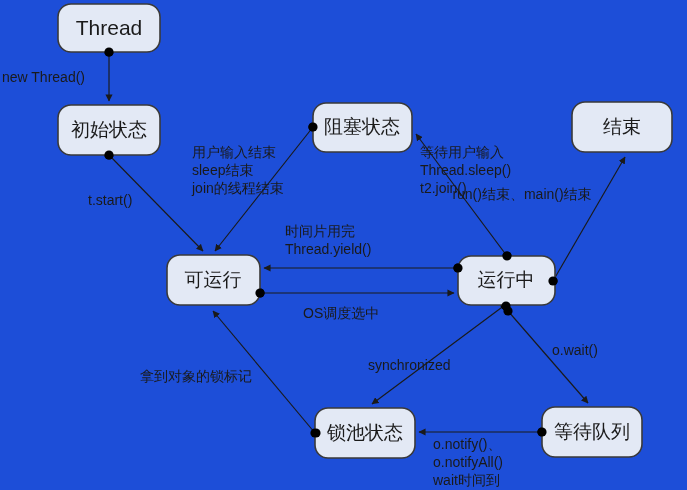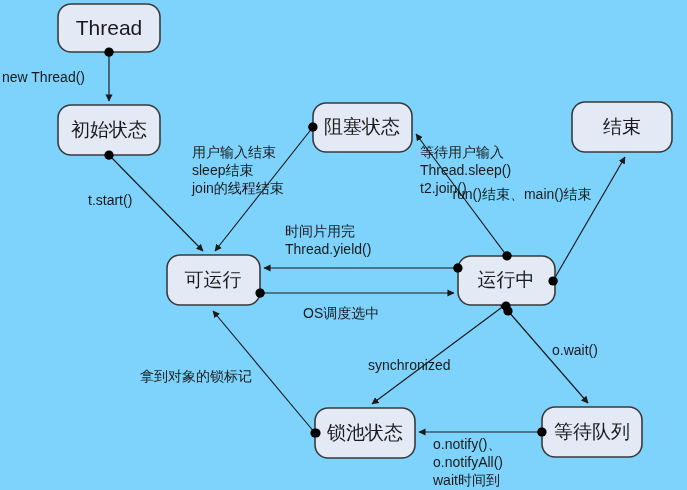--- a/index.html
+++ b/index.html
@@ -4,21 +4,21 @@
 <style>
   html, body {
     margin: 0;
     padding: 0;
     background: #ffffff;
   }
   #canvas-wrap {
     position: relative;
     width: 687px;
     height: 490px;
-    background: #7dd3fc;
+    background: #1d4ed8;
     overflow: hidden;
     font-family: "Liberation Sans", "DejaVu Sans", sans-serif;
   }
   svg#diagram {
     position: absolute;
     left: 0;
     top: 0;
     width: 687px;
     height: 490px;
   }

